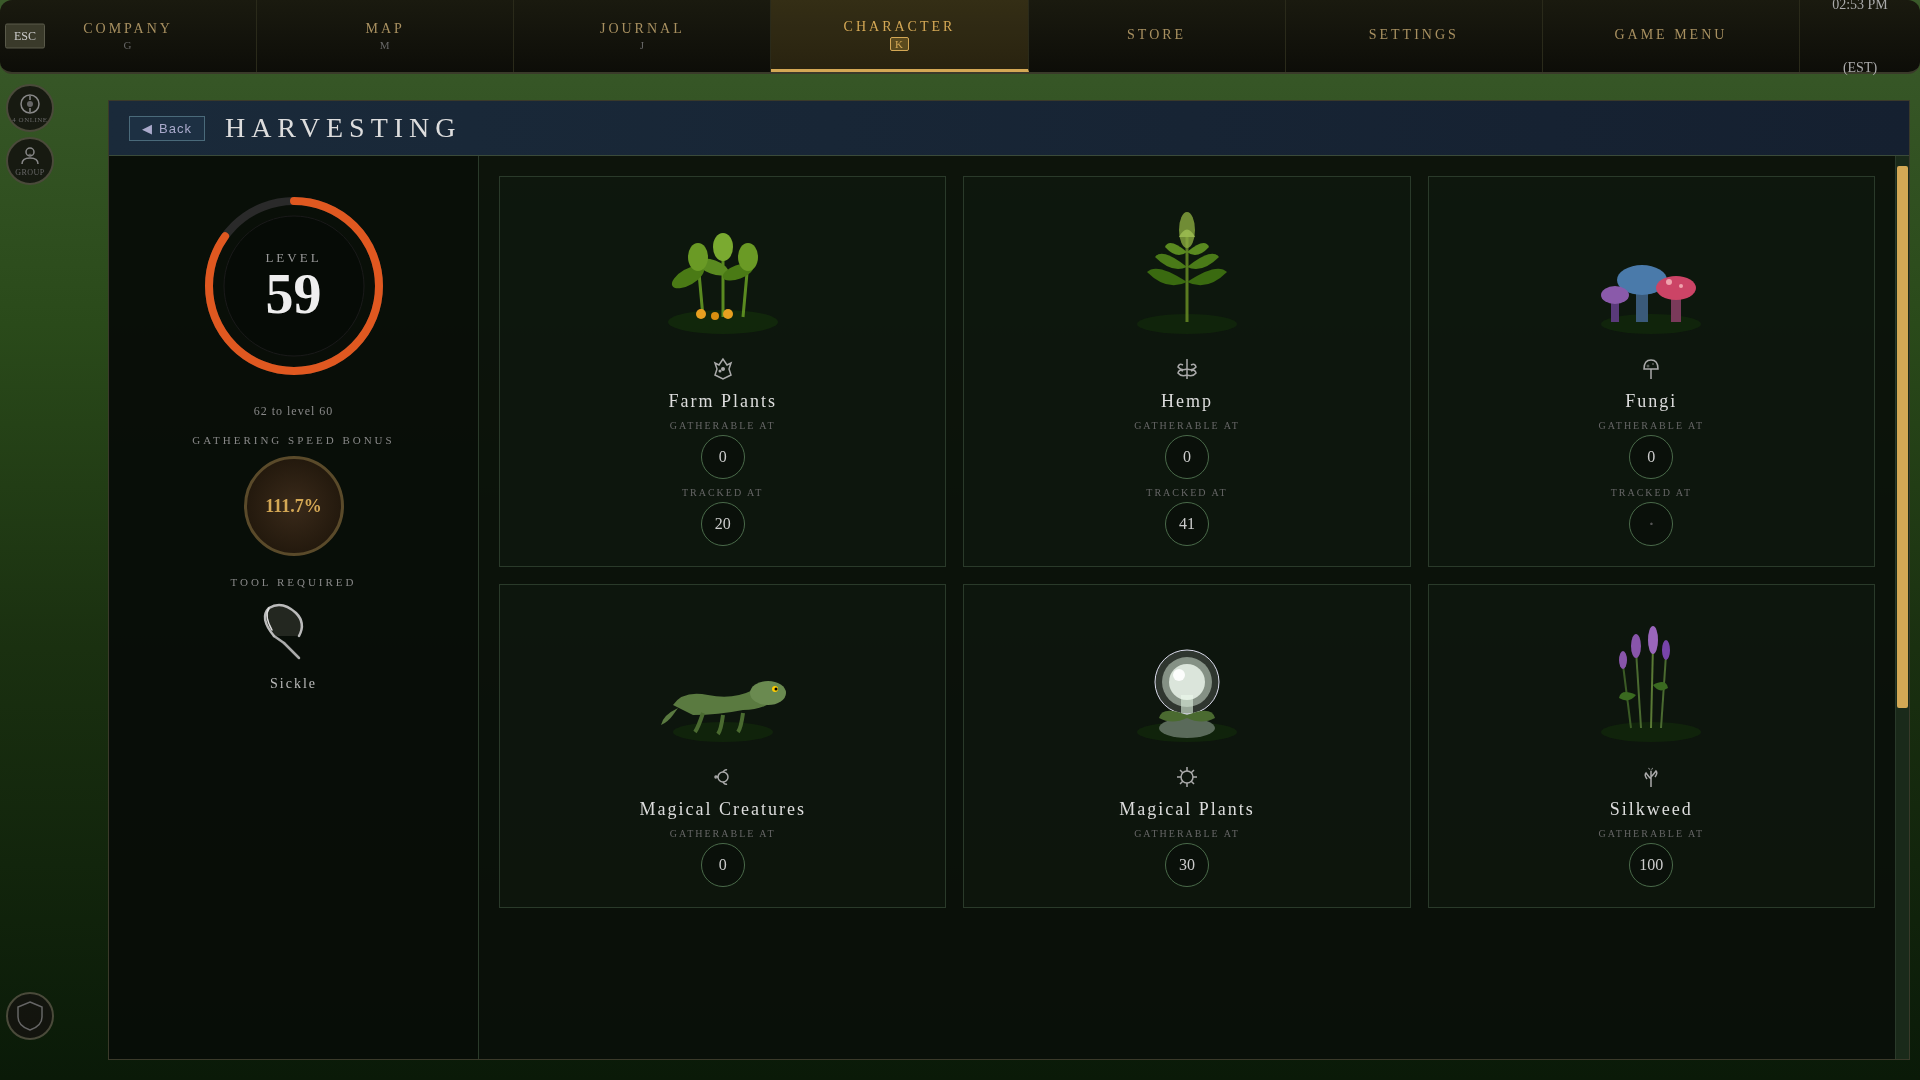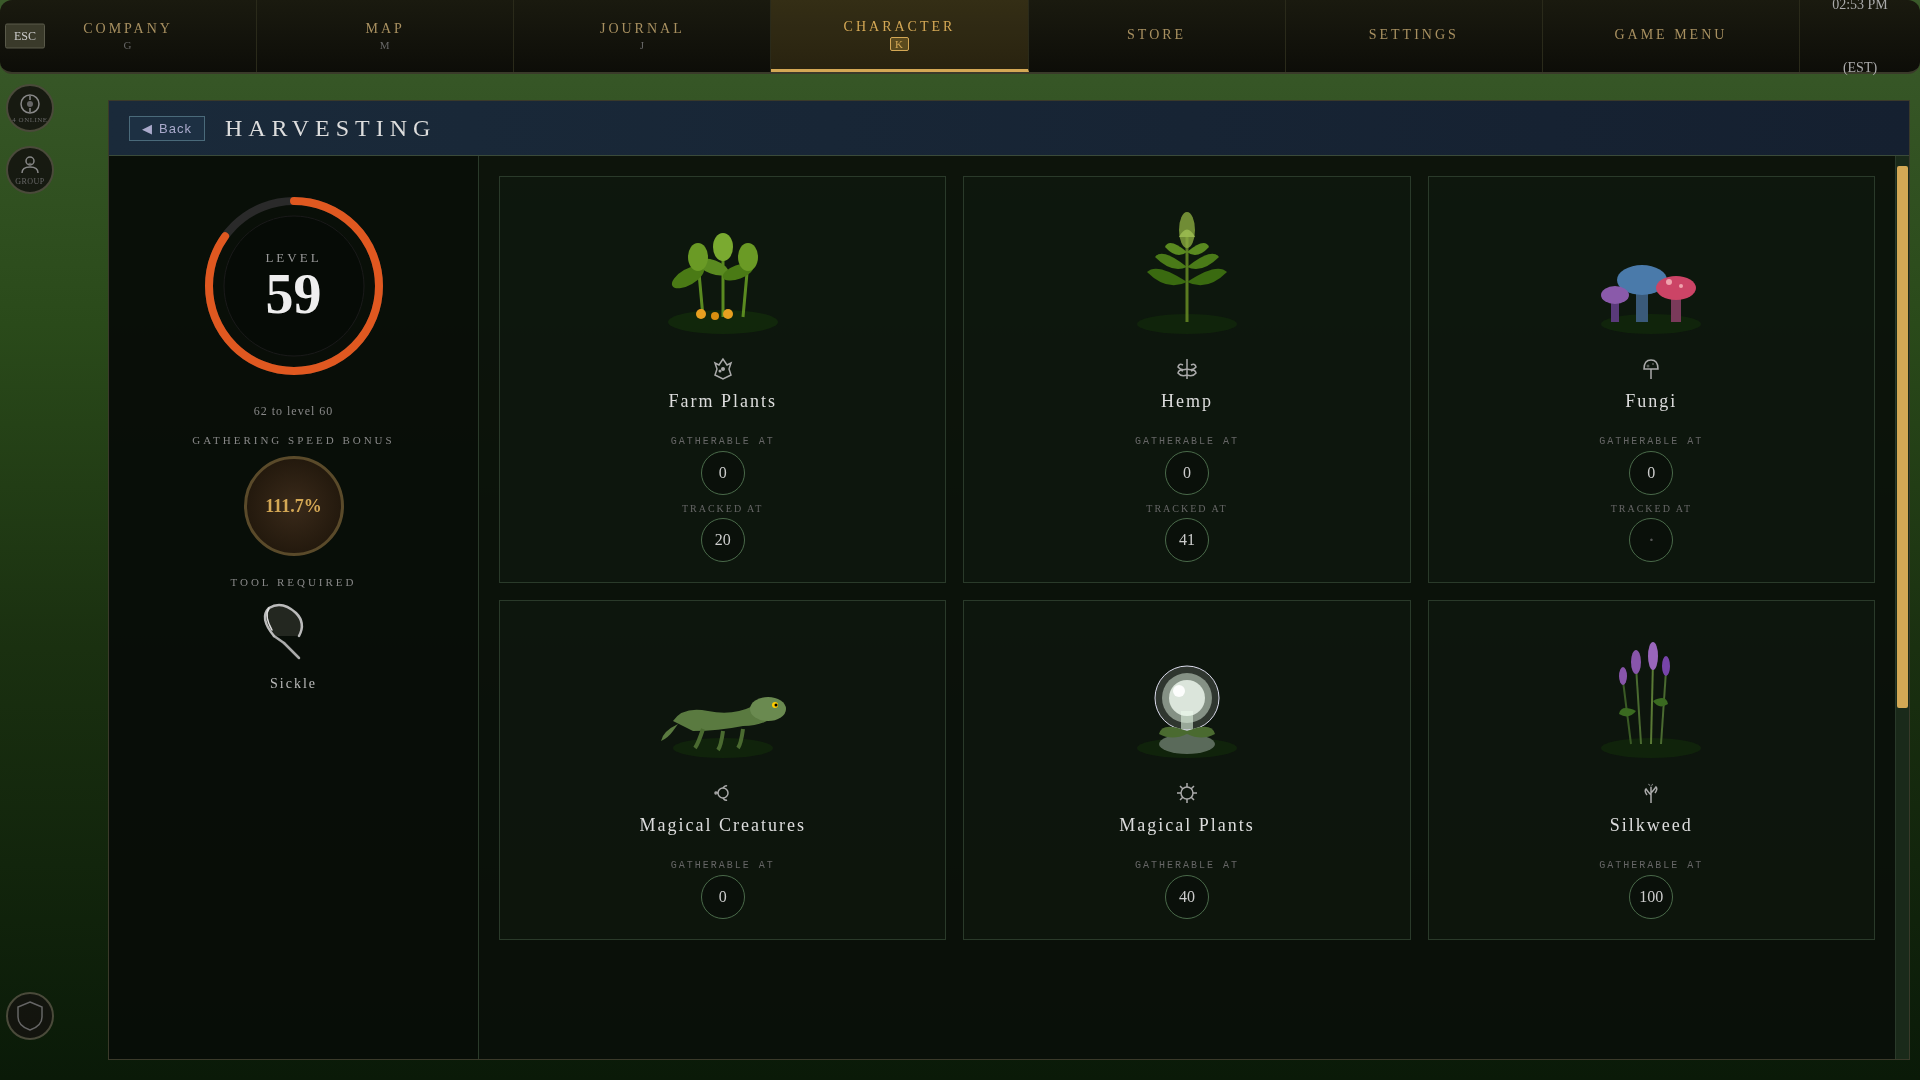--- a/index.html
+++ b/index.html
@@ -104,21 +104,21 @@
     .left-sidebar {
       position: absolute;
       left: 0;
       top: 74px;
       width: 60px;
       height: calc(100% - 74px);
       display: flex;
       flex-direction: column;
       align-items: center;
       padding: 10px 4px;
-      gap: 14px;
+      gap: 5px;
       z-index: 50;
     }
 
     .sidebar-icon {
       width: 48px;
       height: 48px;
       border-radius: 50%;
       background: rgba(20,20,15,0.9);
       border: 2px solid #4a4a3a;
       display: flex;
@@ -176,21 +176,21 @@
       font-size: 13px;
       cursor: pointer;
       display: flex;
       align-items: center;
       gap: 6px;
       letter-spacing: 1px;
     }
 
     .panel-title {
       margin-left: 20px;
-      font-size: 24px;
+      font-size: 28px;
       letter-spacing: 6px;
       text-transform: uppercase;
       color: #ddd;
       font-family: 'Georgia', serif;
     }
 
     
     .panel-body {
       display: flex;
       flex: 1;
@@ -369,22 +369,21 @@
       color: #ddd;
       margin-top: 5px;
       letter-spacing: 2px;
     }
 
     .item-sub-label {
       font-size: 10px;
       letter-spacing: 2px;
       color: #666;
       text-transform: uppercase;
-      margin-top: 24px;
-      font-family: Liberation Mono, monospace;
+      margin-top: 8px;
     }
 
     .item-badge {
       width: 44px;
       height: 44px;
       border-radius: 50%;
       background: rgba(10,15,10,0.9);
       border: 1px solid #4a6a4a;
       display: flex;
       align-items: center;
@@ -711,21 +710,21 @@
     </div>
     <div class="item-icon-symbol">
       <svg width="24" height="24" viewBox="0 0 24 24">
               <circle cx="12" cy="12" r="6" fill="none" stroke="#aaa" stroke-width="1.5"></circle>
               <path d="M12 6 L12 2 M12 22 L12 18 M6 12 L2 12 M22 12 L18 12 M8 8 L5 5 M19 19 L16 16 M8 16 L5 19 M19 5 L16 8" stroke="#aaa" stroke-width="1.5"></path>
             </svg>
     </div>
     <div class="item-name">Magical Plants</div>
     <div class="item-sub-label">GATHERABLE AT</div>
     <div class="item-badge">
-      <span>40</span>
+      <span>30</span>
     </div>
 
   </div>
         <div class="item-card">
     <div class="item-image-area">
       <svg viewBox="0 0 140 140" class="plant-svg">
     <ellipse cx="70" cy="122" rx="50" ry="10" fill="rgba(20,50,10,0.5)"></ellipse>
 
     <line x1="60" y1="118" x2="55" y2="40" stroke="#4a6a30" stroke-width="2"></line>
     <line x1="70" y1="118" x2="72" y2="35" stroke="#5a7a35" stroke-width="2"></line>

